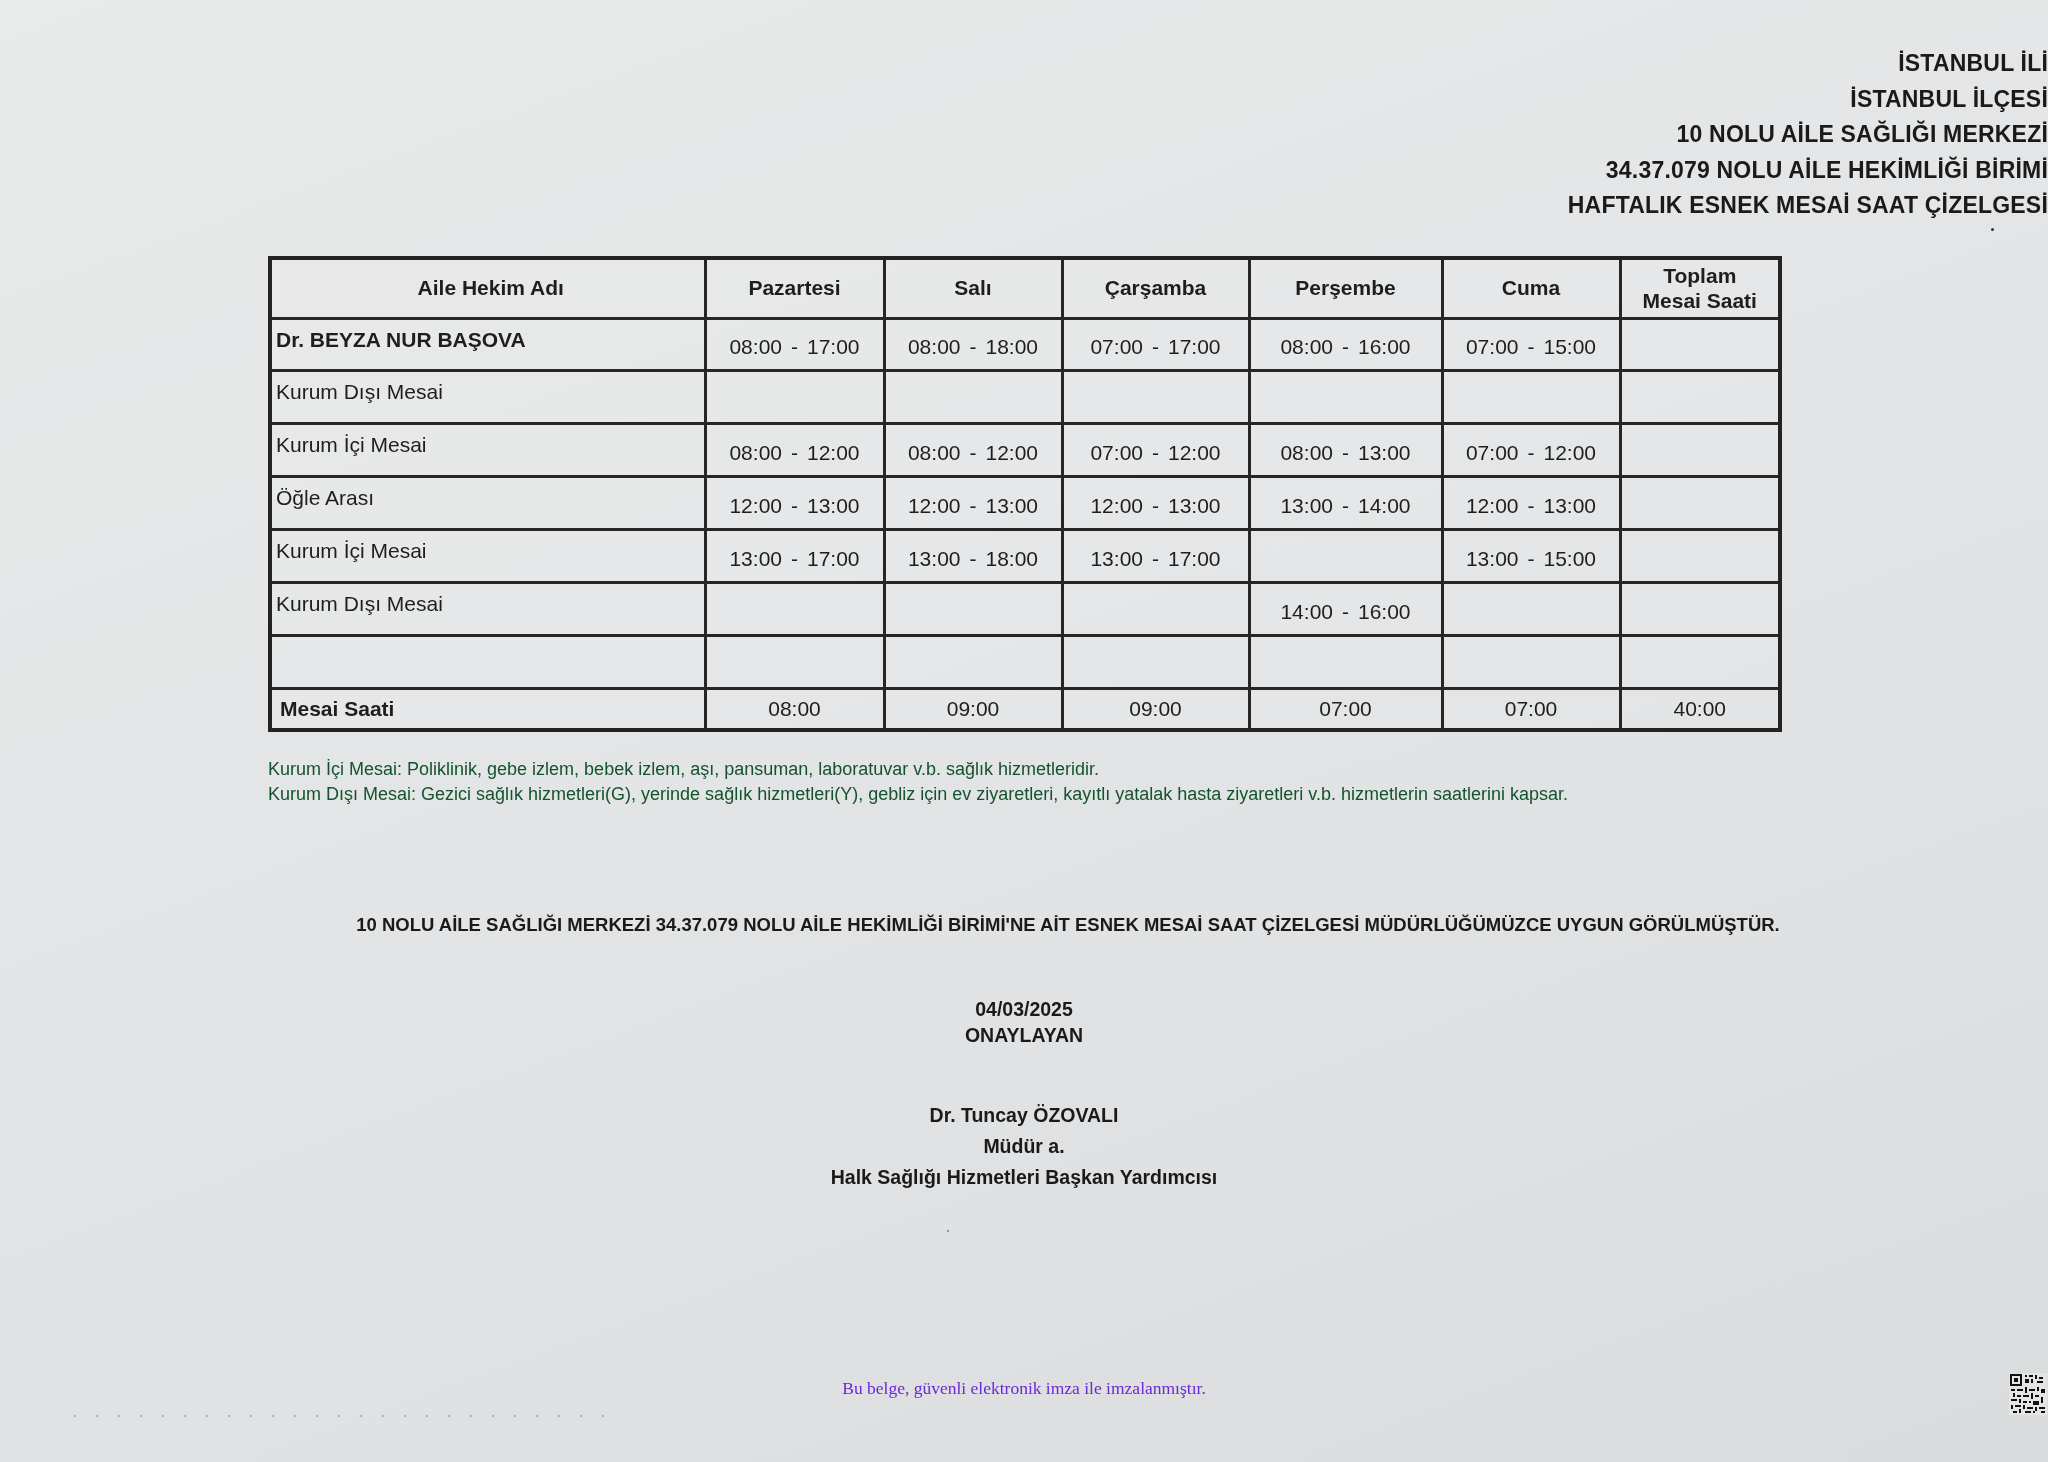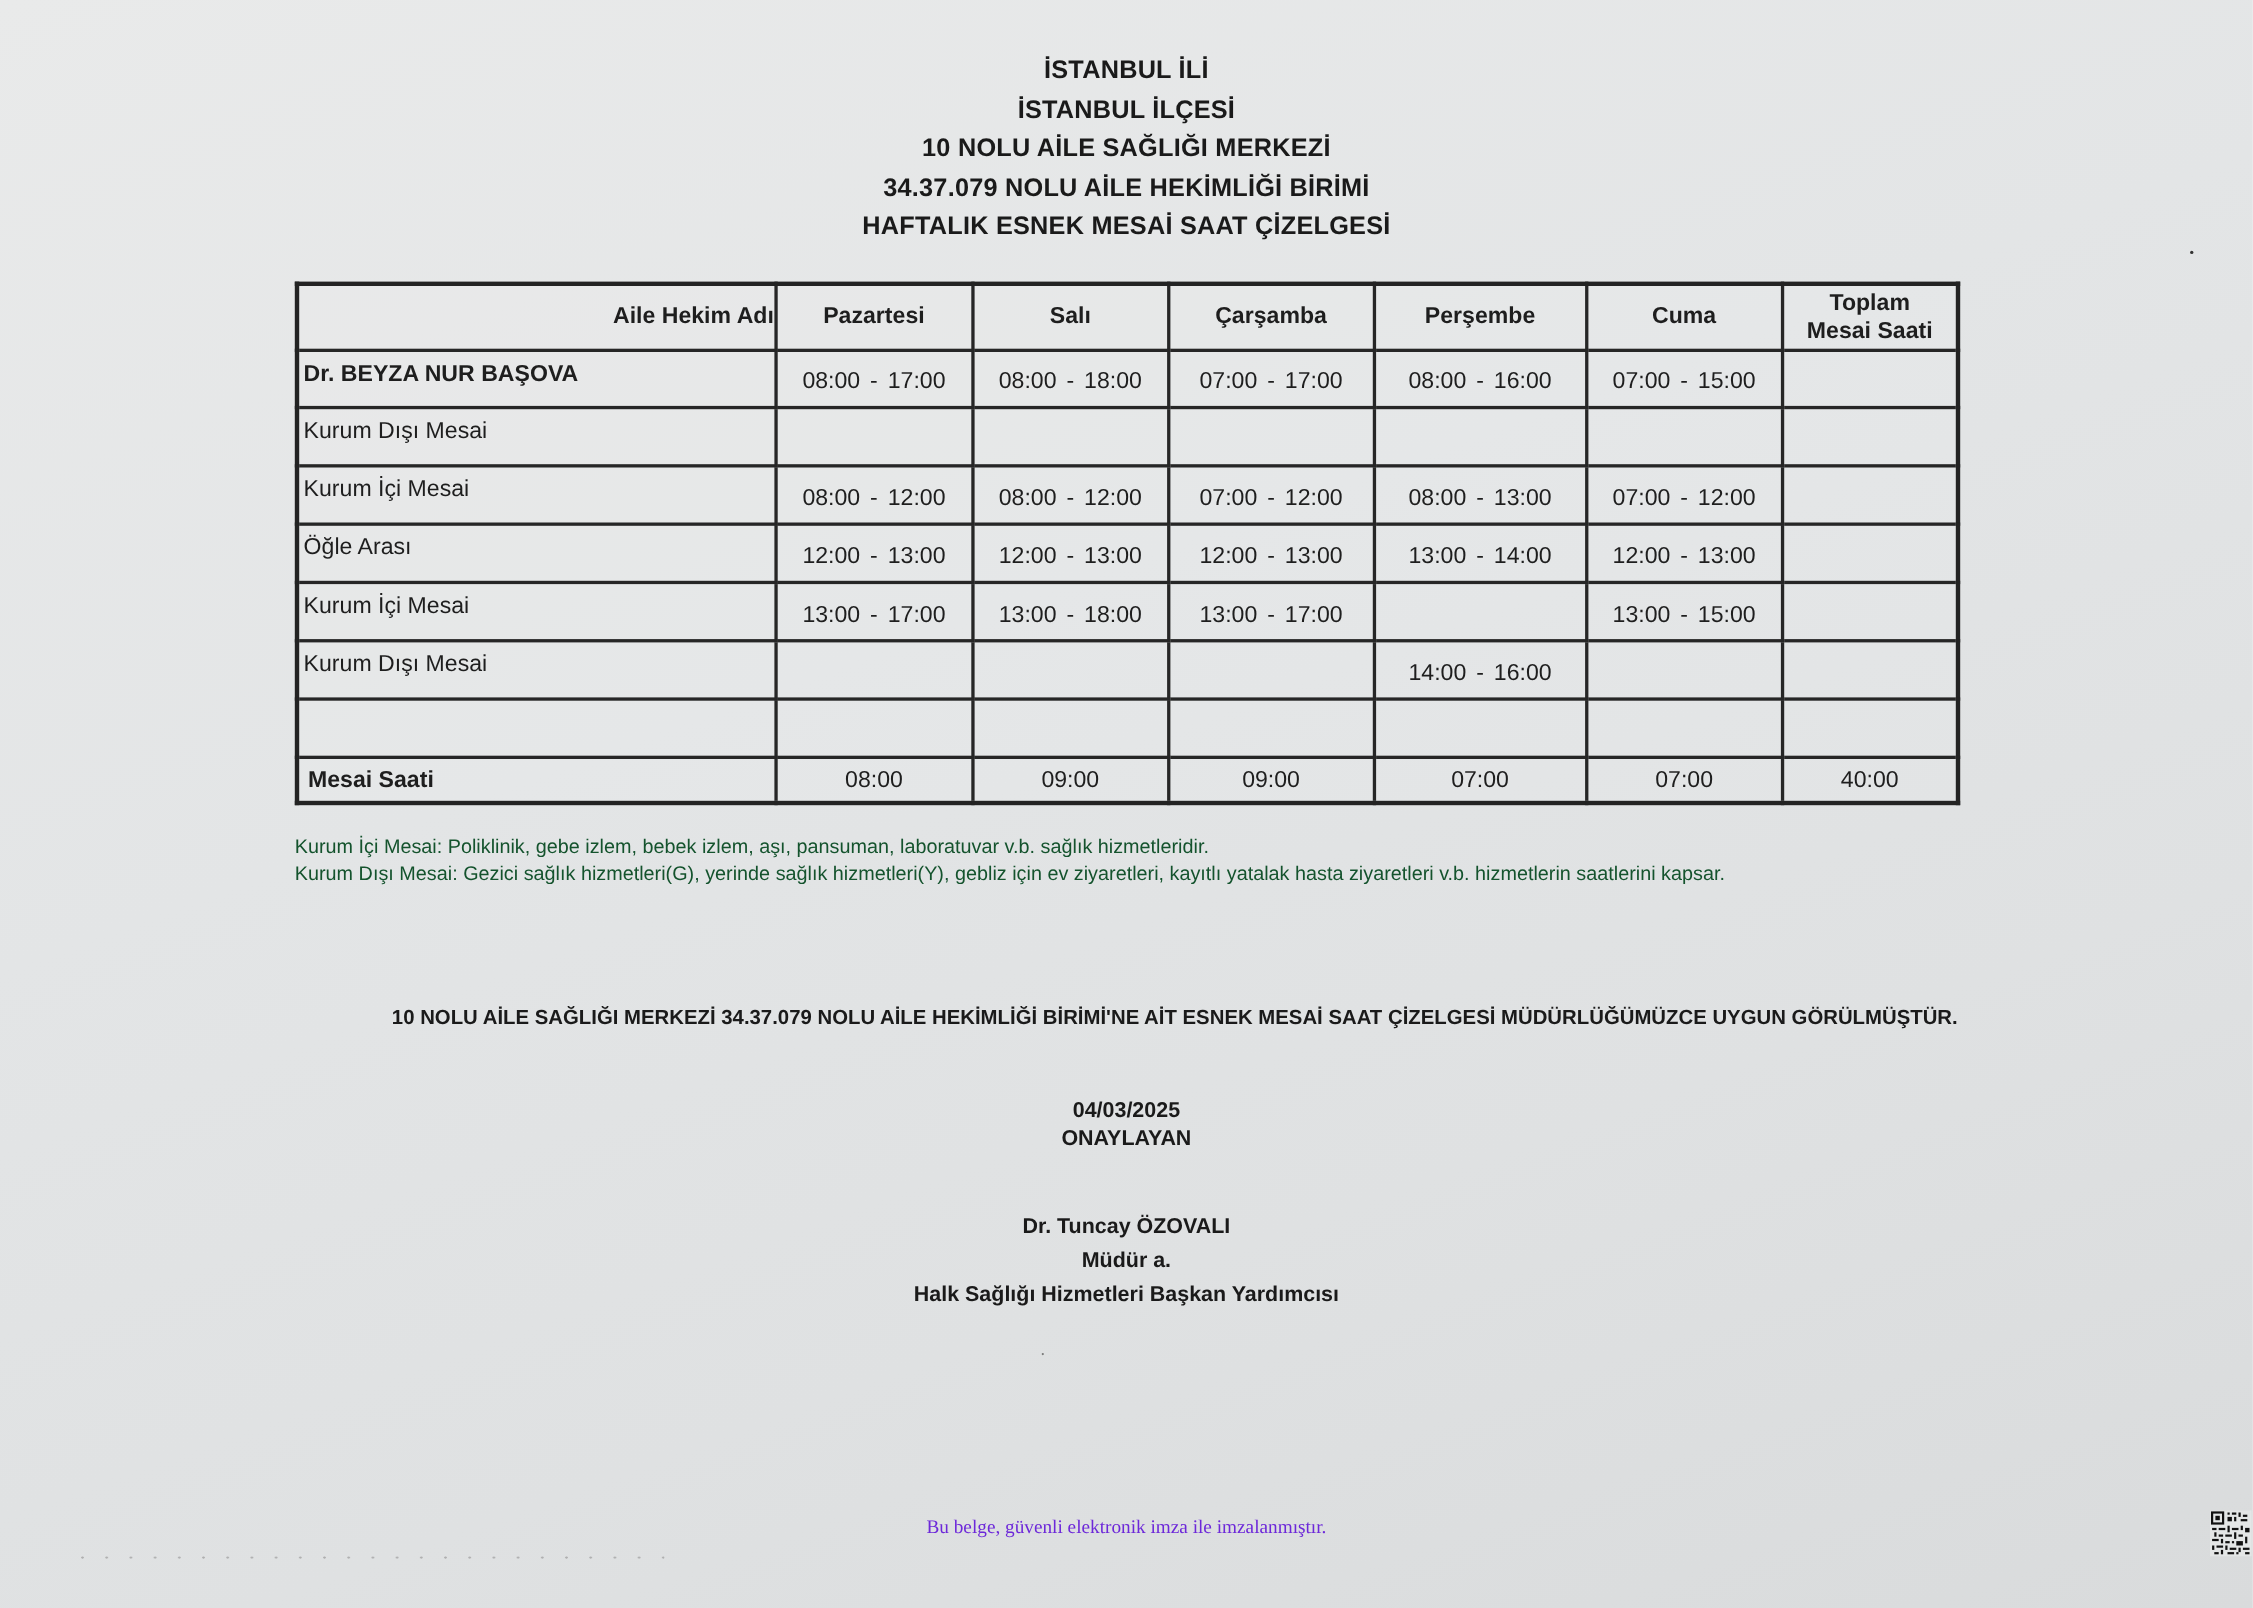--- a/index.html
+++ b/index.html
@@ -2,34 +2,34 @@
 <html><head>
 <meta charset="utf-8">
 <style>
   html, body { margin: 0; padding: 0; }
   body {
     width: 2048px; height: 1462px; overflow: hidden; position: relative;
     background: linear-gradient(160deg, #e9eaea 0%, #e3e5e6 40%, #dfe1e2 70%, #d9dbdc 100%);
     font-family: "Liberation Sans", sans-serif; color: #1d1d1d;
   }
   .header {
-    position: absolute; left: 0; top: 46px; width: 2048px; text-align: center;
+    position: absolute; left: 0; top: 46px; width: 2048px; text-align: right;
     font-weight: bold; font-size: 23px; line-height: 35.5px; color: #1a1a1a;
   }
   .header div { letter-spacing: 0.2px; }
 
   table.schedule {
     position: absolute; left: 268px; top: 256px; border-collapse: collapse;
     border: 4px solid #232323; background: rgba(255,255,255,0.08);
   }
   table.schedule td, table.schedule th {
     border: 3.5px solid #262626; padding: 0; font-size: 21px; color: #1e1e1e;
   }
   table.schedule th { font-weight: bold; text-align: center; }
-  table.schedule th.name-head { text-align: right; padding-left: 6px; }
+  table.schedule th.name-head { text-align: center; padding-left: 6px; }
   td.rowlabel { text-align: left; padding-left: 4px !important; vertical-align: top; padding-top: 8px !important; }
   td.rowlabel.bold { font-weight: bold; margin-left: 44px; }
   td.cell { text-align: center; vertical-align: bottom; padding-bottom: 10px !important; font-size: 21px; }
   td.cell span.sep { display: inline-block; margin: 0 9px; }
   tr.total td { font-size: 21px; }
   tr.total td.rowlabel { font-weight: bold; vertical-align: middle; padding-top: 0 !important; padding-left: 8px !important; }
   tr.total td.cell { vertical-align: middle; padding-bottom: 0 !important; }
 
   .notes {
     position: absolute; left: 268px; top: 757px; font-size: 18px; line-height: 25px; color: #14532d;

